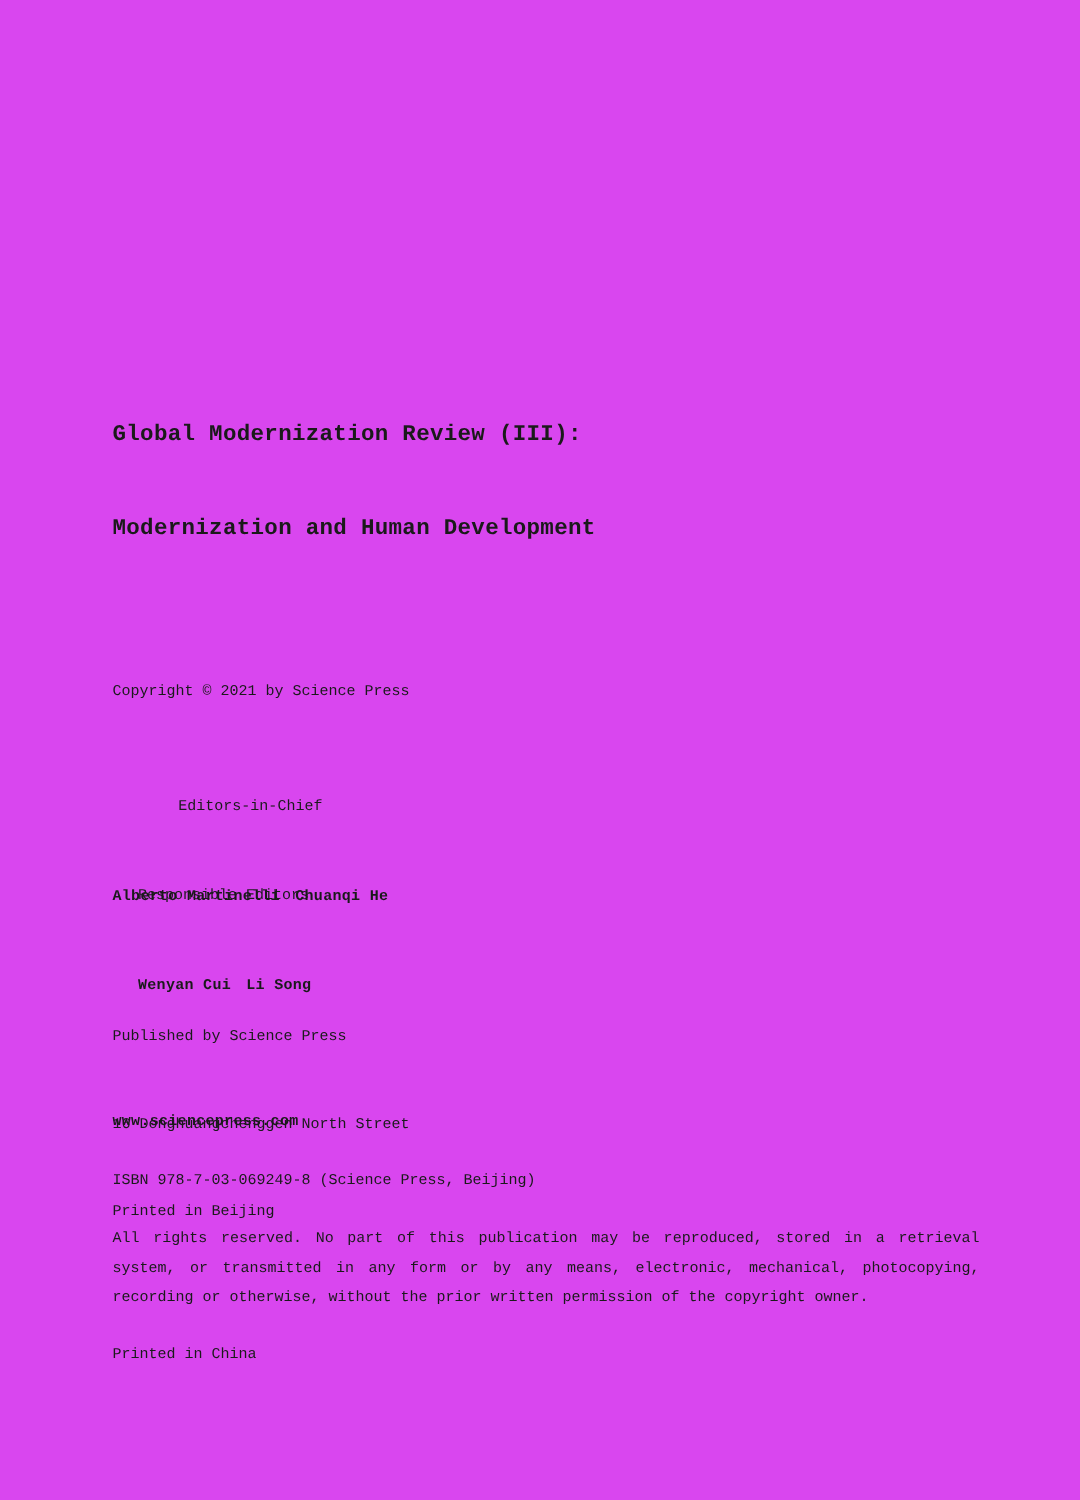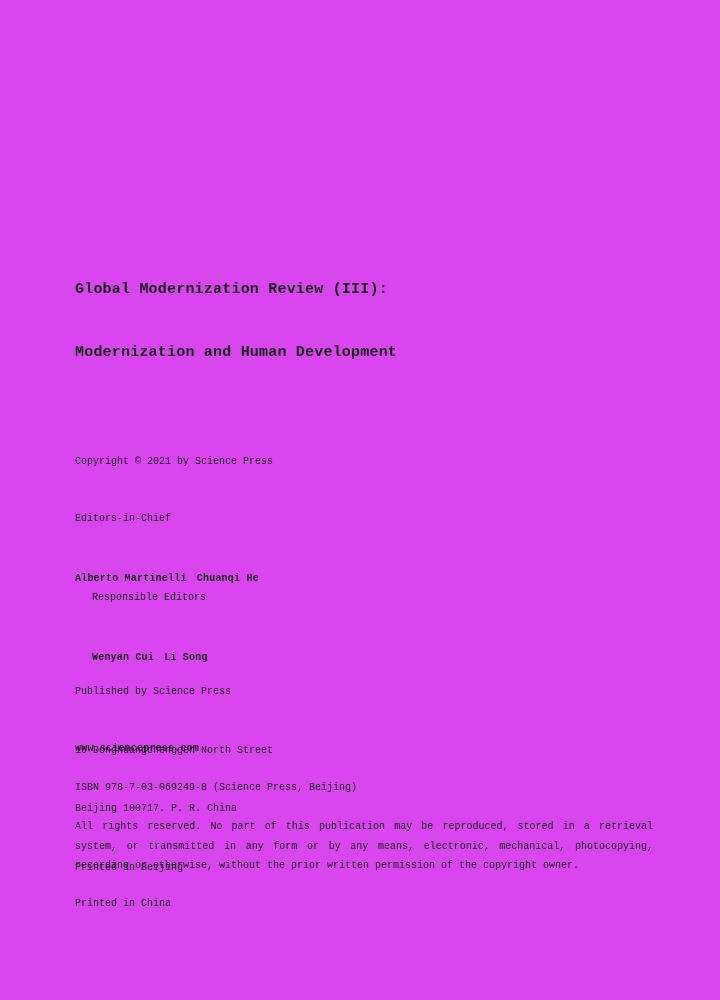--- a/index.html
+++ b/index.html
@@ -27,21 +27,21 @@
   .book-title {
     top: 237px;
     font-weight: bold;
     font-size: 15px;
     line-height: 21px;
     letter-spacing: 0.2px;
   }
   .copyright-line { top: 452px; }
   .editors-group .label { display: block; }
   .editors-group .names { display: block; font-weight: bold; letter-spacing: 0.2px; }
-  .editors-in-chief { top: 469px; line-height: 20px; }
+  .editors-in-chief { top: 489px; line-height: 20px; text-align: center; }
   .responsible-editors { top: 548px; line-height: 20px; margin-left: 17px; }
   .publisher-block { top: 643px; }
   .publisher-block span { display: block; }
   .website-line { top: 739px; font-weight: bold; letter-spacing: 0.2px; }
   .isbn-line { top: 778px; }
   .rights-paragraph {
     top: 817px;
     width: 578px;
     text-align: justify;
   }
@@ -65,21 +65,20 @@
   </div>
 
   <div class="block editors-group responsible-editors">
     <span class="label">Responsible Editors</span>
     <span class="names">Wenyan Cui Li Song</span>
   </div>
 
   <div class="block publisher-block">
     <span>Published by Science Press</span>
     <span>16 Donghuangchenggen North Street</span>
-    <span>Beijing 100717. P. R. China</span>
     <span>Printed in Beijing</span>
   </div>
 
   <div class="block website-line">www.sciencepress.com</div>
 
   <div class="block isbn-line">ISBN 978-7-03-069249-8 (Science Press, Beijing)</div>
 
   <div class="block rights-paragraph">All rights reserved. No part of this publication may be reproduced, stored in a retrieval system, or transmitted in any form or by any means, electronic, mechanical, photocopying, recording or otherwise, without the prior written permission of the copyright owner.</div>
 
   <div class="block printed-line">Printed in China</div>

